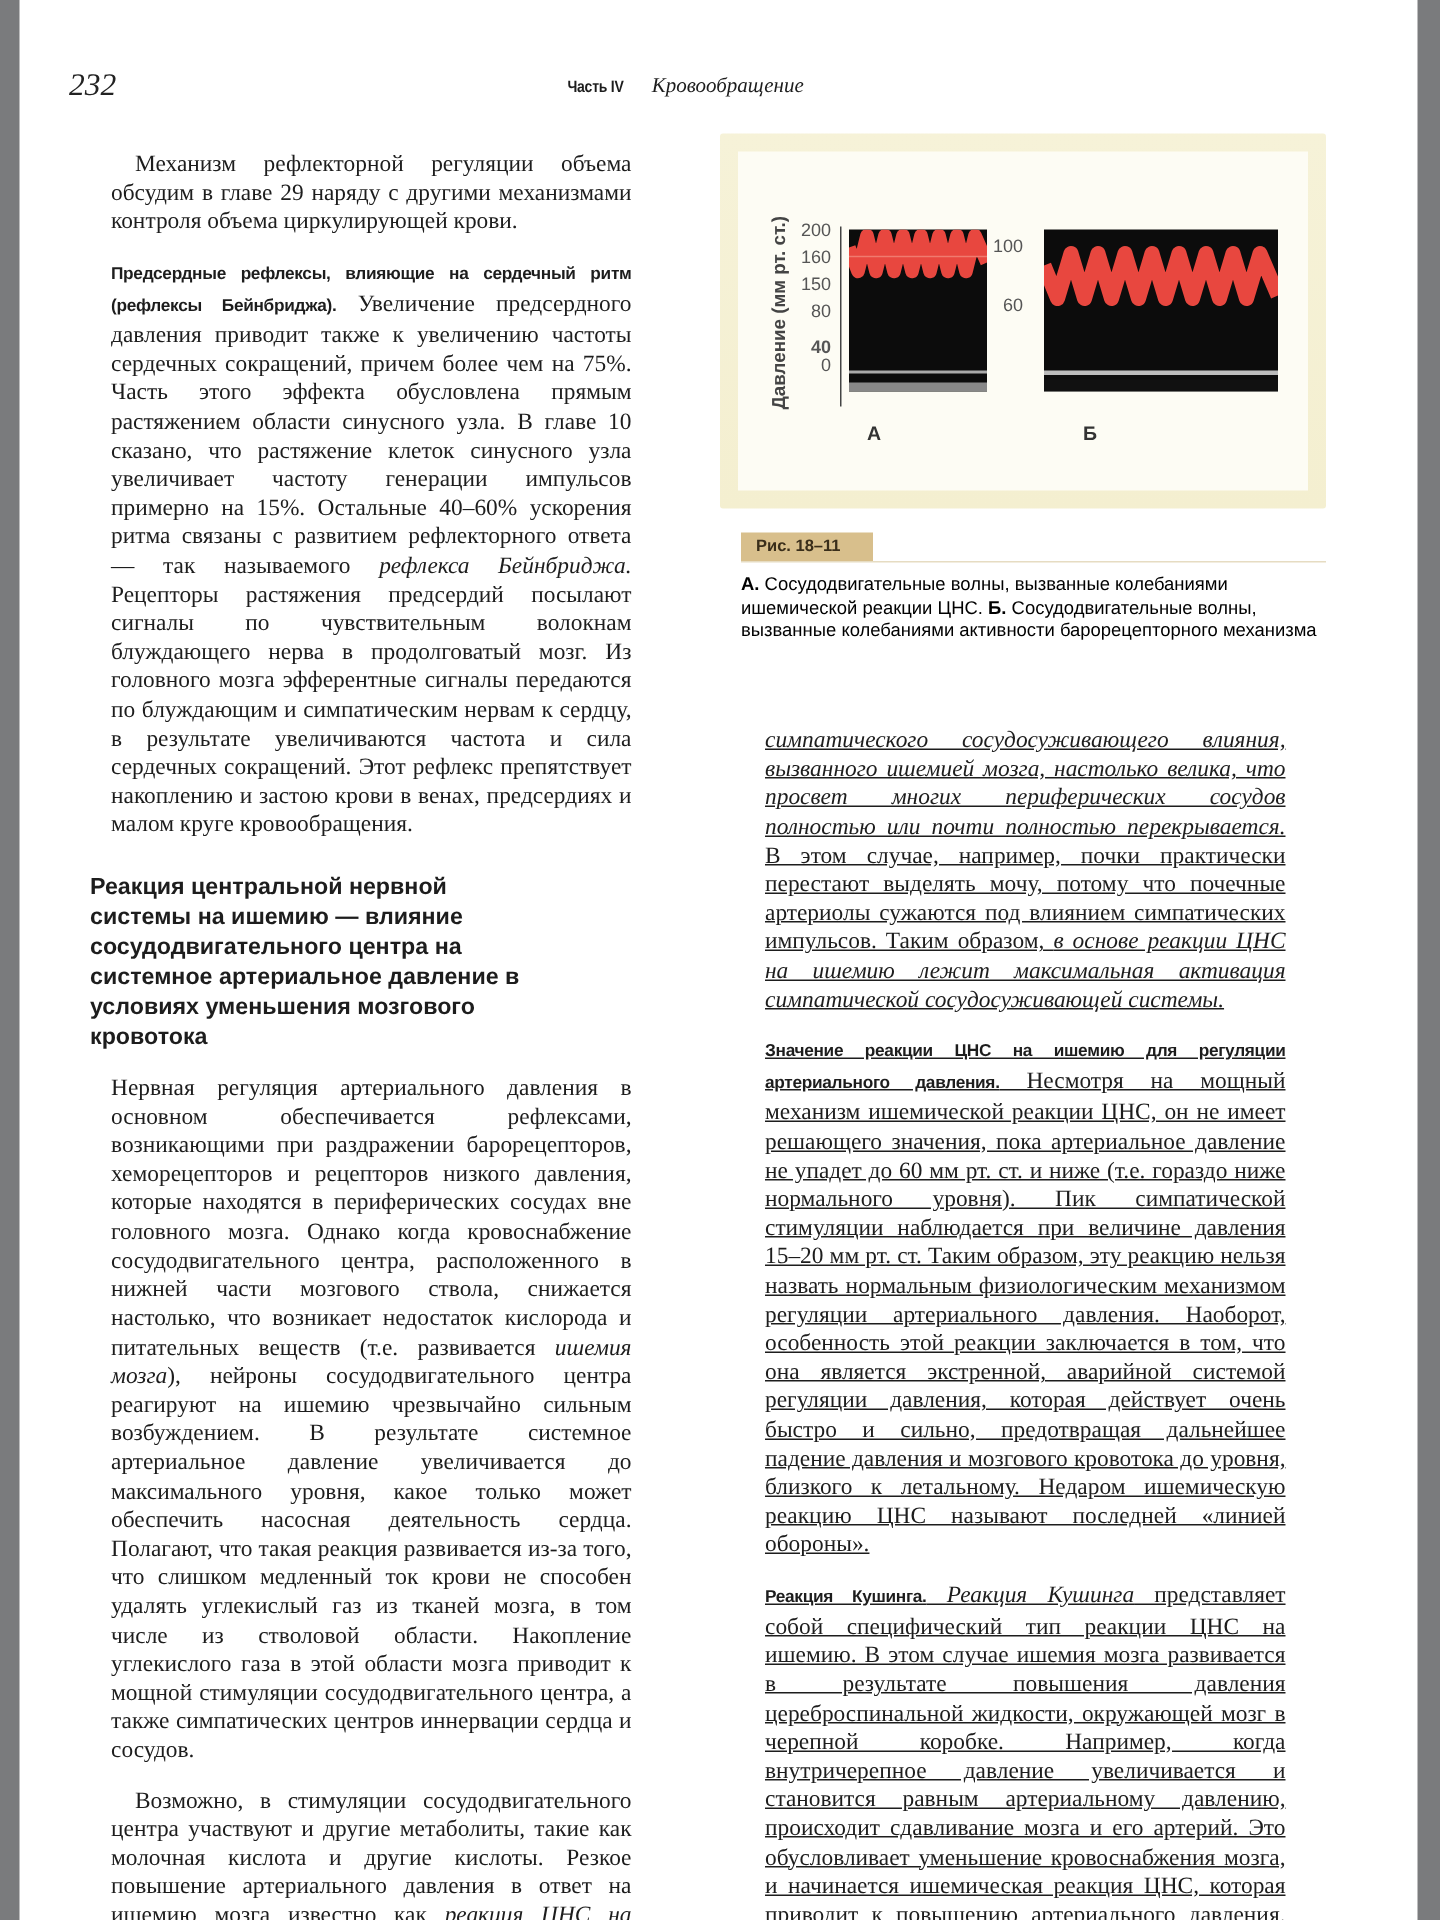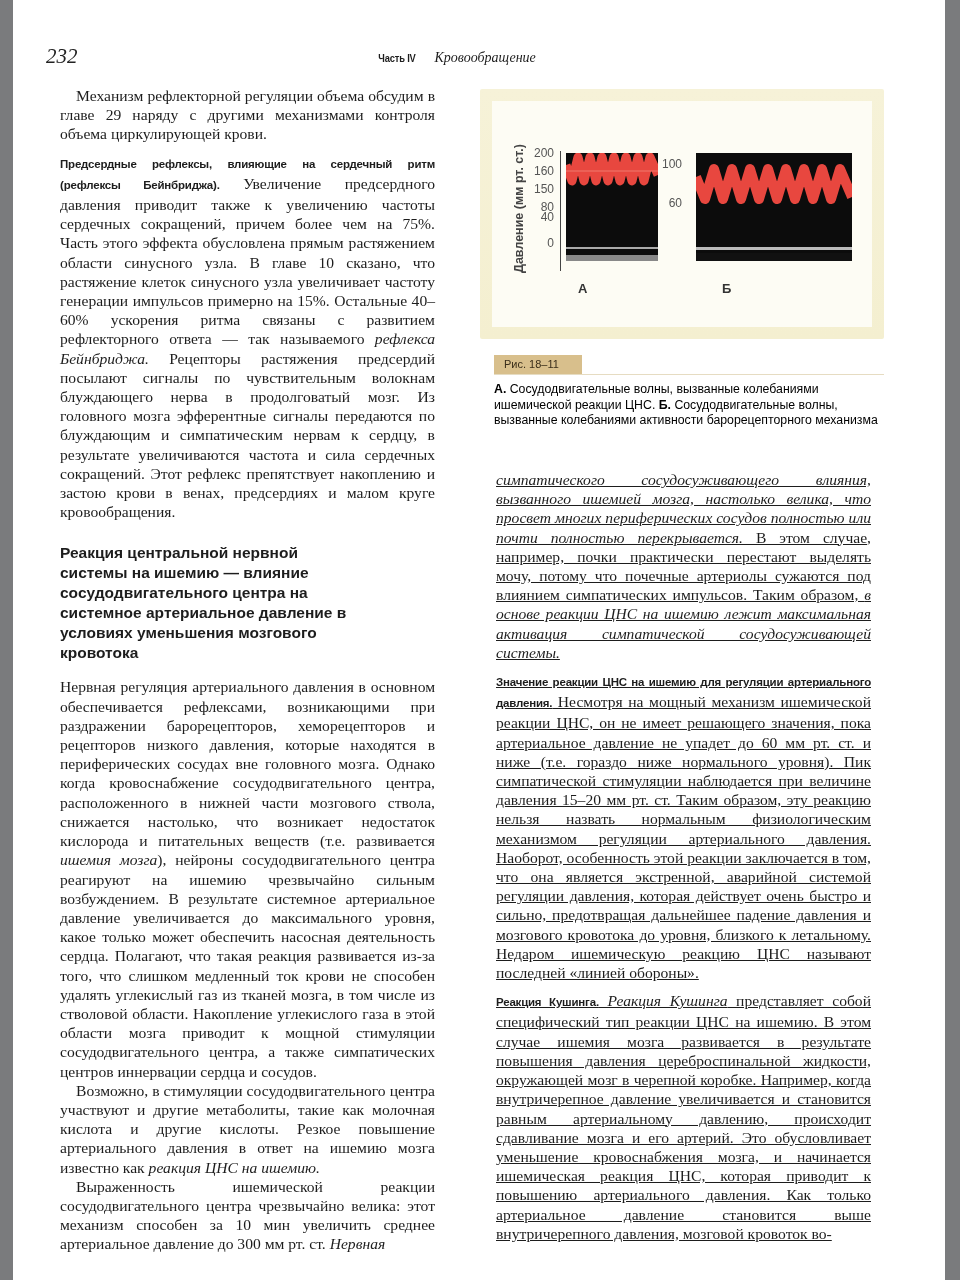--- a/index.html
+++ b/index.html
@@ -30,21 +30,21 @@
     }
     .running-head .chapter {
       font-family: "Liberation Serif", serif; font-style: italic; font-size: 14px;
     }
     .col {
       position: absolute; font-size: 15.6px; line-height: 19.2px;
       text-align: justify; hyphens: manual;
     }
     .col-left { left: 60px; top: 86px; width: 375px; }
     .col-right { left: 496px; top: 470px; width: 375px; text-decoration: underline; }
-    .col p { margin: 0; }
+    .col p { margin: 14px; }
     .indent { text-indent: 16px; }
     .runin {
       font-family: "Liberation Sans", sans-serif; font-weight: bold;
       font-size: 11.5px; letter-spacing: -0.2px;
     }
     .section-heading {
       font-family: "Liberation Sans", sans-serif; font-weight: bold;
       font-size: 15.5px; line-height: 20px; text-align: left;
       margin: 22px 0 14px 0; width: 300px;
     }
@@ -69,21 +69,21 @@
       font-size: 12px; color: #555; text-align: right; width: 30px;
     }
     .plot { position: absolute; background: #0c0c0c; overflow: hidden; }
     .panel-label {
       position: absolute; font-family: "Liberation Sans", sans-serif;
       font-weight: bold; font-size: 13px; color: #333;
     }
     .fig-tag {
       position: absolute; left: 494px; top: 355px; width: 88px; height: 19px;
       background: #d8bf8c;
-      font-family: "Liberation Sans", sans-serif; font-weight: normal;
+      font-family: "Liberation Sans", sans-serif; font-weight: bold;
       font-size: 11px; color: #3a2e1a; line-height: 19px; padding-left: 10px;
       box-sizing: border-box;
     }
     .fig-rule {
       position: absolute; left: 494px; top: 374px; width: 390px; height: 1px;
       background: #e6dcc2;
     }
     .caption {
       position: absolute; left: 494px; top: 382px; width: 400px;
       font-family: "Liberation Sans", sans-serif; font-size: 12.3px; line-height: 15.5px;
@@ -115,21 +115,21 @@
 
 <div class="figure-box">
   <div class="figure-inner">
     <div class="ylabel">Давление (мм рт. ст.)</div>
 
     <div class="axis-line" style="left:68px; top:50px; width:1px; height:120px;"></div>
     <div class="tick-label" style="left:32px; top:45px;">200</div>
     <div class="tick-label" style="left:32px; top:63px;">160</div>
     <div class="tick-label" style="left:32px; top:81px;">150</div>
     <div class="tick-label" style="left:32px; top:99px;">80</div>
-    <div class="tick-label" style="left:32px; top:109px;">40</div>
+    <div class="tick-label" style="left:32px; top:123px;font-weight:bold;">40</div>
     <div class="tick-label" style="left:32px; top:135px;">0</div>
 
     <div class="plot" style="left:74px; top:52px; width:92px; height:108px;">
       <svg width="92" height="108" viewBox="0 0 92 108">
         <path d="M0,12 L6,28 L12,4 L18,28 L24,4 L30,28 L36,4 L42,28 L48,4 L54,28 L60,4 L66,28 L72,4 L78,28 L84,4 L92,22" fill="none" stroke="#e8473f" stroke-width="9" stroke-linejoin="round"></path>
         <line x1="0" y1="18" x2="92" y2="18" stroke="#f07a6e" stroke-width="1"></line>
         <rect x="0" y="94" width="92" height="2" fill="#aaaaaa"></rect>
         <rect x="0" y="102" width="92" height="6" fill="#888888"></rect>
       </svg>
     </div>

